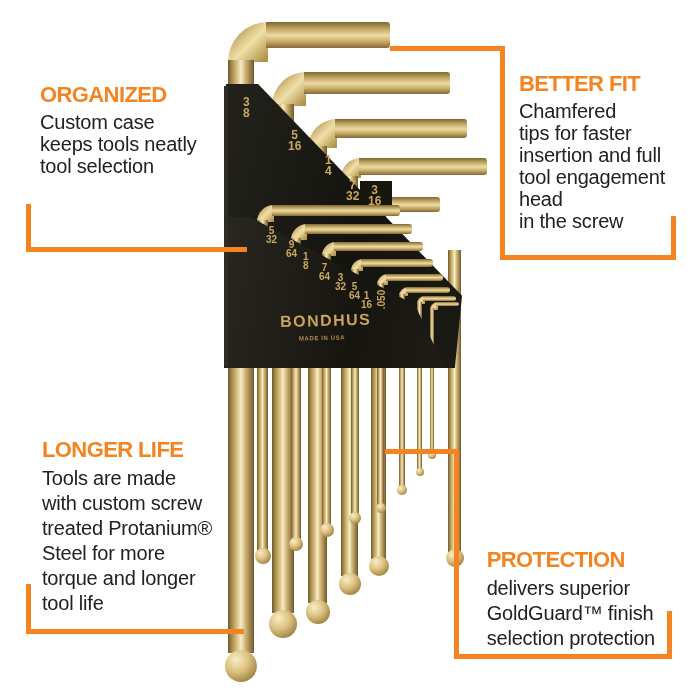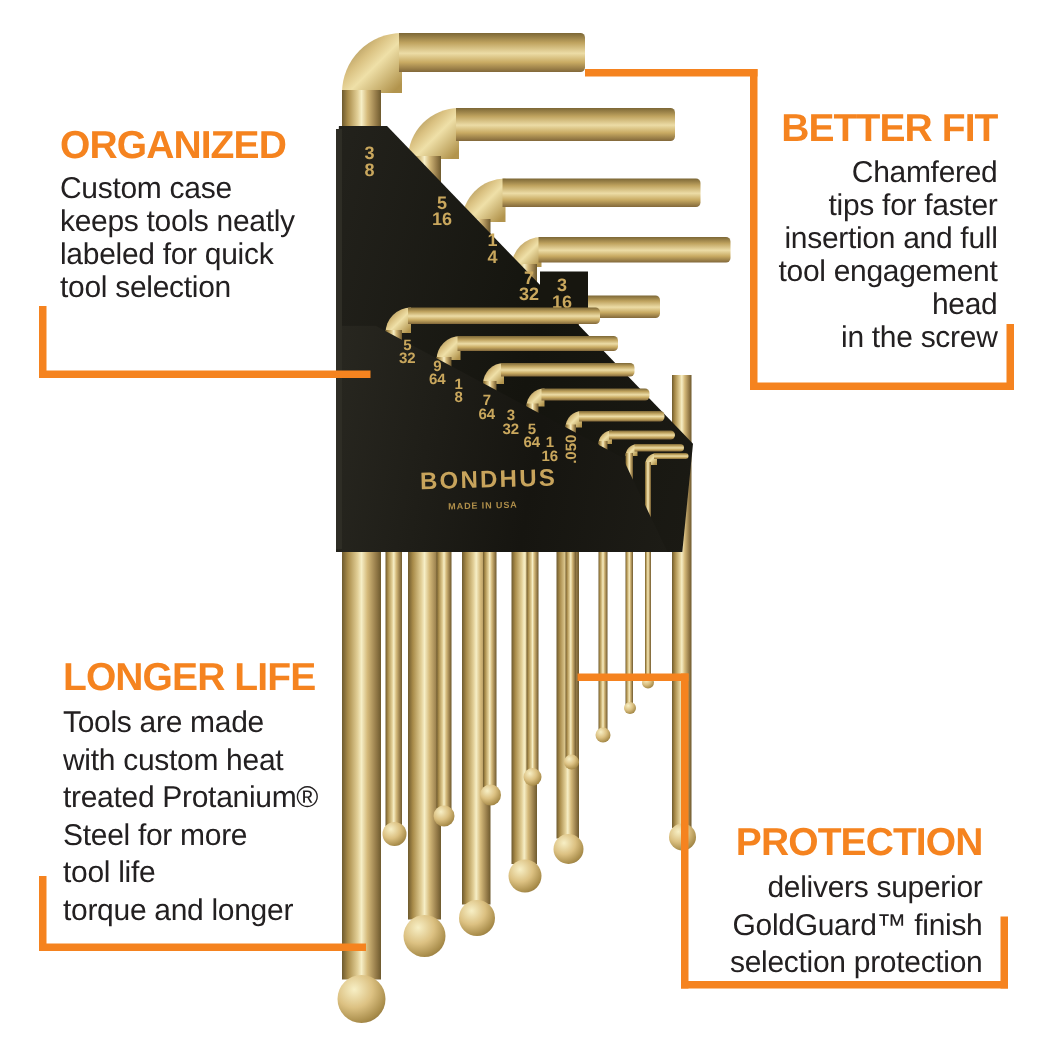--- a/index.html
+++ b/index.html
@@ -2,24 +2,24 @@
 <html><head>
 <meta charset="utf-8">
 <style>
   html,body{margin:0;padding:0;background:#fff;}
   #stage{
     position:relative;width:700px;height:700px;background:#ffffff;overflow:hidden;
     font-family:"Liberation Sans","DejaVu Sans",sans-serif;
   }
   
   .callout{position:absolute;z-index:9;}
-  .c-title{font-weight:bold;font-size:26px;color:#F5831F;letter-spacing:-0.6px;line-height:1.05;white-space:nowrap;}
+  .c-title{font-weight:bold;font-size:22px;color:#F5831F;letter-spacing:-0.6px;line-height:1.05;white-space:nowrap;}
   .c-body{font-size:20px;color:#232021;letter-spacing:-0.2px;margin-top:5px;}
   .c-body div{white-space:nowrap;}
-  .align-r{text-align:right;}
+  .align-r{}
   .lh22 .c-body div{line-height:22px;}
   .lh25 .c-body div{line-height:25px;}
   
   .oline{position:absolute;background:#F5831F;z-index:8;}
   
   .wall{position:absolute;}
   #backwall{left:224px;top:84px;width:238px;height:284px;z-index:3;
     background:linear-gradient(105deg,#23221c 0%,#14140e 55%,#1b1a14 100%);
     clip-path:polygon(0.8% 0%,14.3% 0%,100% 74.6%,97% 100%,0% 100%);}
   #frontwall{left:224px;top:217px;width:221px;height:151px;z-index:6;
@@ -47,46 +47,45 @@
 </head>
 <body>
 
 <div id="stage">
 
   <div class="callout lh22" style="left:40px;top:83px;">
     <div class="c-title">ORGANIZED</div>
     <div class="c-body">
       <div>Custom case</div>
       <div>keeps tools neatly</div>
-      <div>labeled for quick</div>
       <div>tool selection</div>
     </div>
   </div>
 
   <div class="callout align-r lh22" style="right:35px;top:72px;">
     <div class="c-title">BETTER FIT</div>
     <div class="c-body">
       <div>Chamfered</div>
       <div>tips for faster</div>
       <div>insertion and full</div>
       <div>tool engagement</div>
       <div>head</div>
       <div>in the screw</div>
     </div>
   </div>
 
   <div class="callout lh25" style="left:42px;top:438px;">
     <div class="c-title">LONGER LIFE</div>
     <div class="c-body">
       <div>Tools are made</div>
-      <div>with custom heat</div>
+      <div>with custom screw</div>
       <div>treated Protanium®</div>
       <div>Steel for more</div>
+      <div>torque and longer</div>
       <div>tool life</div>
-      <div>torque and longer</div>
     </div>
   </div>
 
   <div class="callout align-r lh25" style="right:45px;top:548px;">
     <div class="c-title">PROTECTION</div>
     <div class="c-body">
       <div>delivers superior</div>
       <div>GoldGuard™ finish</div>
       <div>selection protection</div>
     </div>

